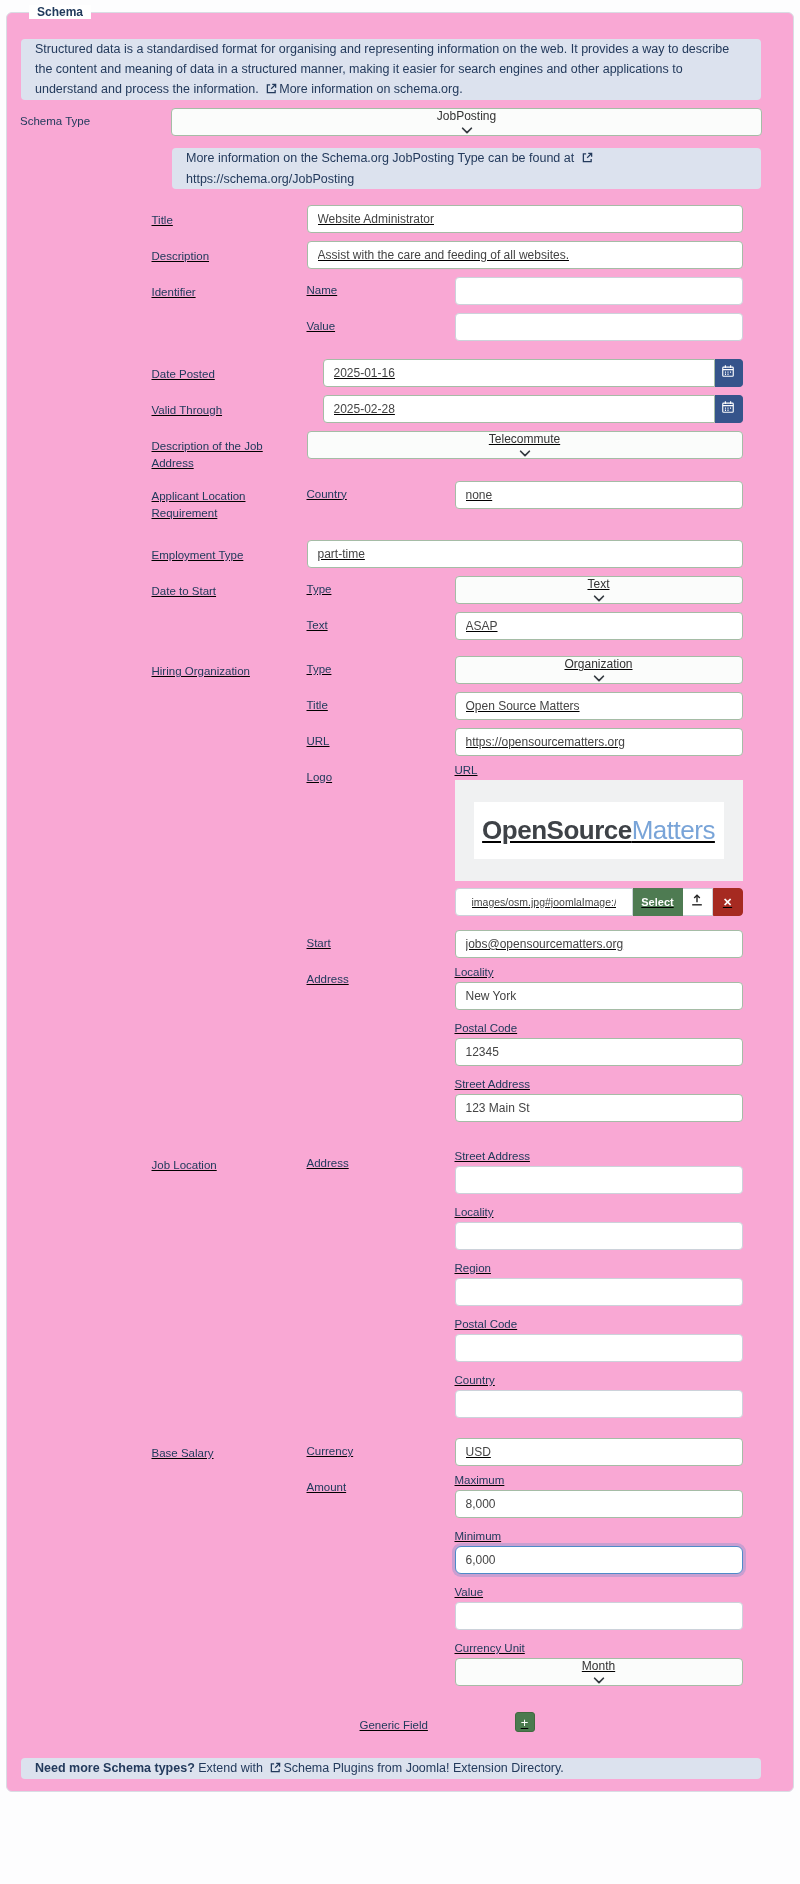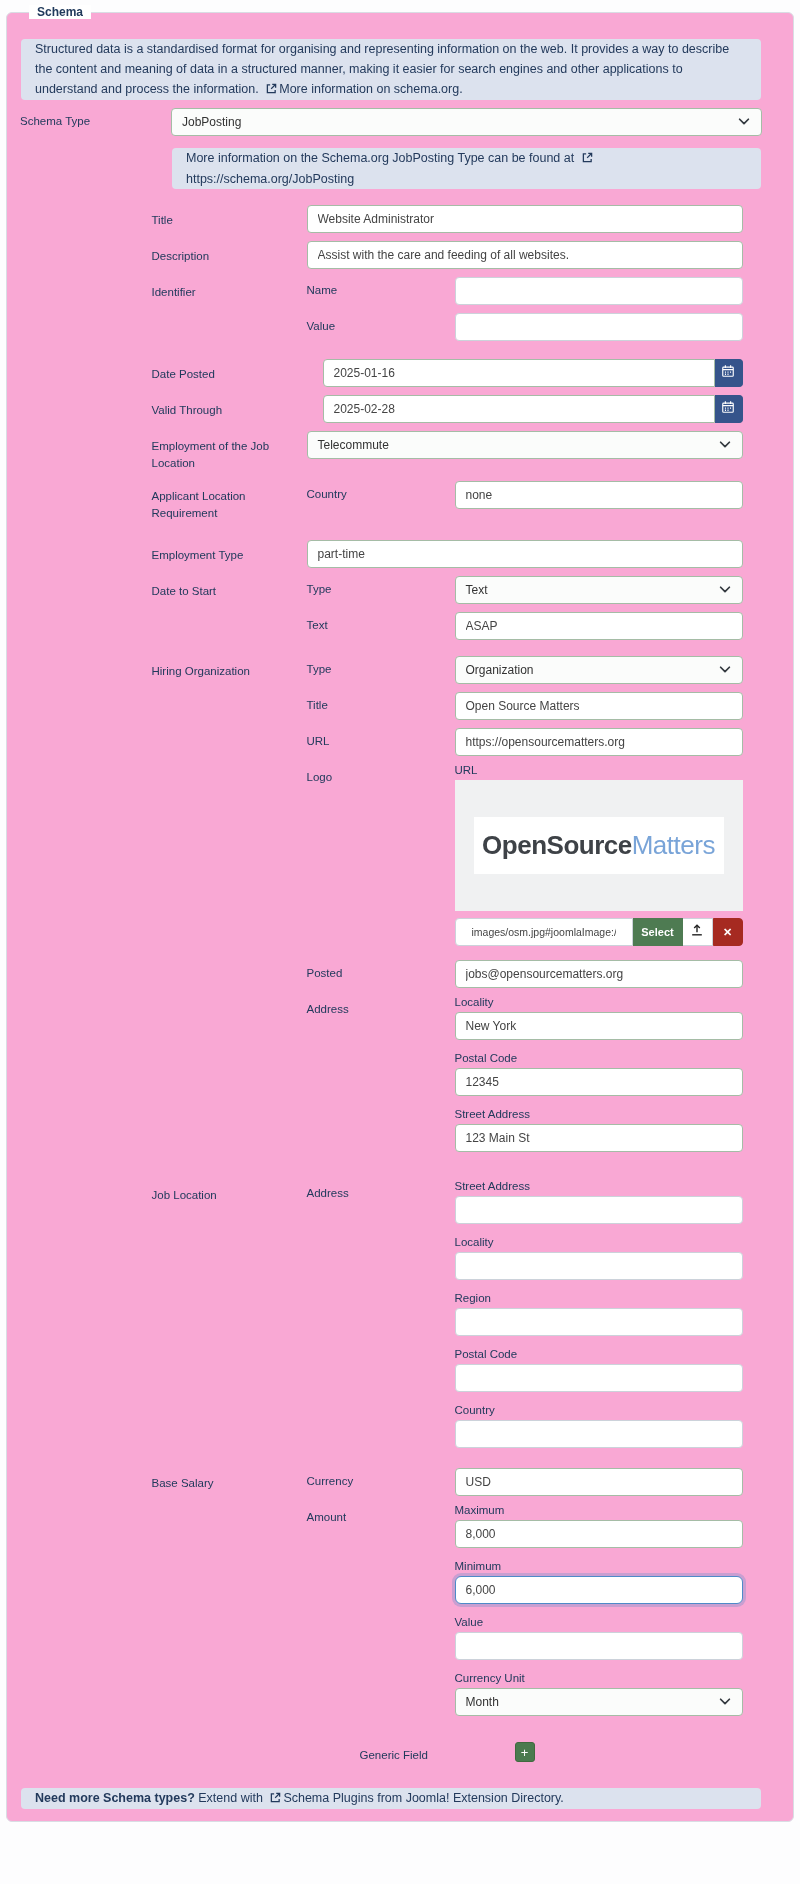--- a/index.html
+++ b/index.html
@@ -22,57 +22,57 @@
 
   .alert {
     background:#dce2ee; border-radius:4px;
     padding:0 14px; font-size:12.5px; line-height:20px; color:#233a5c;
   }
   .alert a, .alert .lnk { color:#233a5c; text-decoration:none; cursor:pointer; }
   .alert .ext { margin:0 2px 0 4px; vertical-align:-1px; }
   .alert.indent { margin-left:151px; }
 
   .row { display:flex; align-items:flex-start;justify-content:center; }
-  .main-ind { margin-left:112px; }
+  .main-ind { margin-left:112px;text-decoration:underline; }
 
   .l-schema { width:151px; flex:none; padding-top:7px; font-size:11.5px; color:#213a5c; }
   .l-main   { width:155px; flex:none; padding-top:7px; font-size:11.5px; color:#213a5c; line-height:1.5; padding-right:10px; }
   .l-sub    { width:148px; flex:none; padding-top:7px; font-size:11.5px; color:#213a5c; }
   .slabel   { font-size:11.5px; color:#213a5c; margin:12px 0 4px 0; display:block; }
   .slabel.first { margin-top:0; }
 
   .ctrl {
     height:28px; border:1px solid #ccd2da; border-radius:4px;
     background:#fff; font-family:"Liberation Sans", sans-serif;
     font-size:12px; color:#444; padding:0 10px; outline:none; width:100%;
   }
   .ctrl.v { border-color:#a5bca6; }
   .ctrl.focus { border-color:#4f8ac9; box-shadow:0 0 0 3px rgba(79,138,201,.28);border-radius:6px; }
 
   .selectbox {
     height:28px; border:1px solid #ccd2da; border-radius:4px;
     background:#fbfcfb; display:flex; align-items:center; justify-content:space-between;
     padding:0 10px; font-size:12px; color:#333; cursor:pointer; width:100%;
   }
-  .selectbox.v { border-color:#a5bca6; }
+  .selectbox.v { border-color:#a5bca6;flex-direction:column; }
 
   .f-wide { width:436px; flex:none; }
   .f-nar  { width:288px; flex:none; }
   .f-schema { width:591px; flex:none; }
 
   .dategrp { display:flex; width:436px; flex:none;padding-left:16px; }
   .dategrp .ctrl { flex:1; border-radius:4px 0 0 4px; }
   .calbtn {
     width:28px; height:28px; flex:none; border:1px solid #35548b; border-left:0;
     background:#35548b; border-radius:0 4px 4px 0; display:flex;
     align-items:center; justify-content:center; cursor:pointer;
   }
 
   .preview {
-    margin-top:4px; height:131px; background:#f0f1f2;
+    margin-top:4px; height:101px; background:#f0f1f2;
     display:flex; align-items:center; justify-content:center;
   }
   .logobox {
     background:#fff; width:250px; height:57px;
     display:flex; align-items:center; justify-content:center;
     font-size:26px; letter-spacing:-0.5px;
   }
   .logo-dark { color:#3e4247; font-weight:600; }
   .logo-blue { color:#79a4d8; font-weight:400; }
 
@@ -175,21 +175,21 @@
           <span><svg width="14" height="14" viewBox="0 0 16 16" fill="none" stroke="#fff" stroke-width="1.3">
               <rect x="2" y="3.5" width="12" height="10.5" rx="1"></rect>
               <path d="M2 6.5h12M5 1.5v3M11 1.5v3"></path>
               <path d="M4.5 9.2h1.2M7.4 9.2h1.2M10.3 9.2h1.2M4.5 11.7h1.2M7.4 11.7h1.2" stroke-width="1.5"></path>
             </svg></span>
         </div>
     </div>
   </div>
 
   <div class="row mt8 main-ind">
-    <div class="l-main">Employment of the Job Location</div>
+    <div class="l-main">Description of the Job Address</div>
     <div class="selectbox v f-wide">
       <span>Telecommute</span>
       <span><svg width="14" height="14" viewBox="0 0 16 16">
             <path d="M3 6l5 5 5-5" fill="none" stroke="#343a40" stroke-width="2" stroke-linecap="round" stroke-linejoin="round"></path>
           </svg></span>
     </div>
   </div>
 
   <div class="row mt8 main-ind">
     <div class="l-main">Applicant Location Requirement</div>
@@ -262,21 +262,21 @@
           </div>
         <div class="btn-clear">
             <span>✕</span>
           </div>
       </div>
     </div>
   </div>
 
   <div class="row mt14 main-ind">
     <div class="l-main"></div>
-    <div class="l-sub">Posted</div>
+    <div class="l-sub">Start</div>
     <input class="ctrl v f-nar" value="jobs@opensourcematters.org" style="">
   </div>
 
   <div class="row mt8 main-ind">
     <div class="l-main"></div>
     <div class="l-sub">Address</div>
     <div class="f-nar">
       <span class="slabel first">Locality</span>
       <input class="ctrl v" value="New York" style="">
       <span class="slabel">Postal Code</span>

